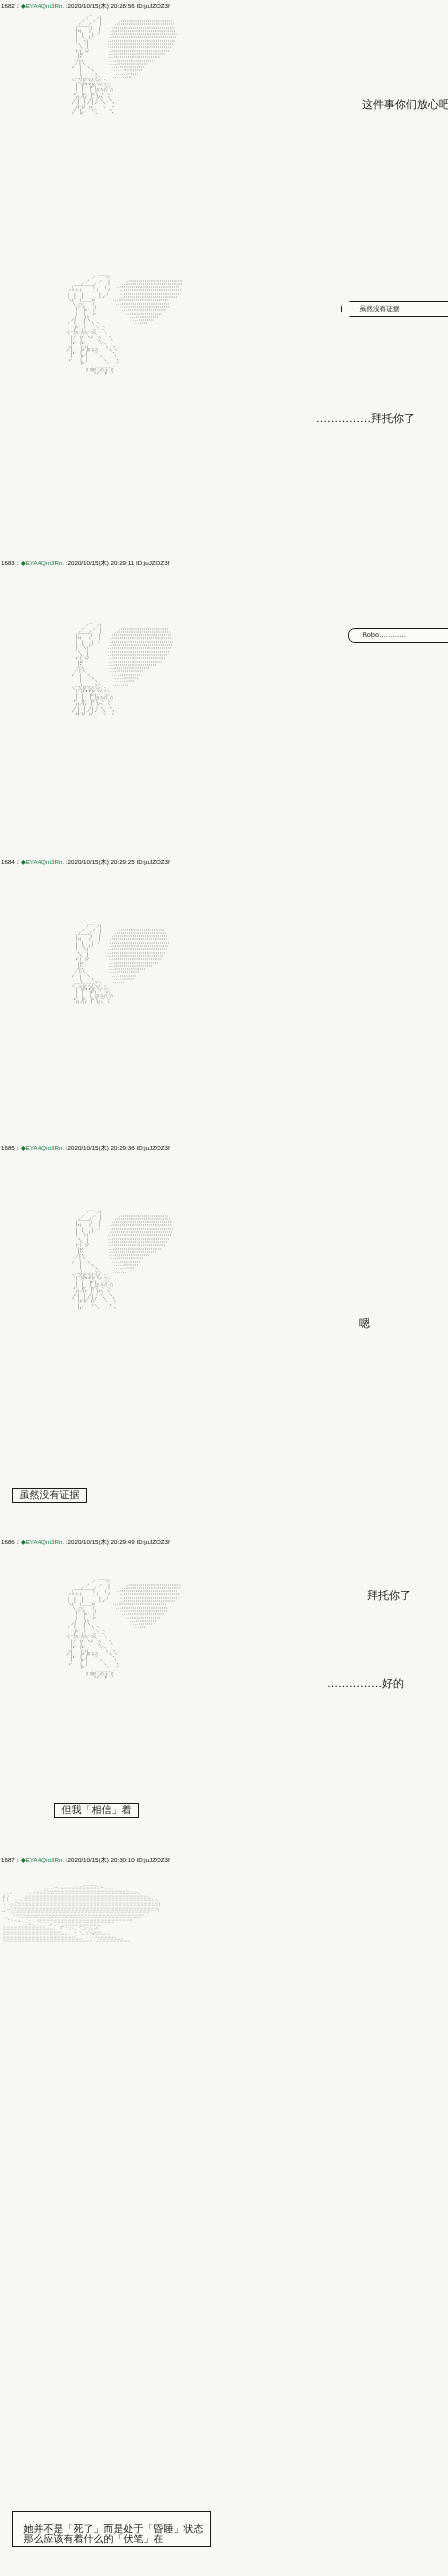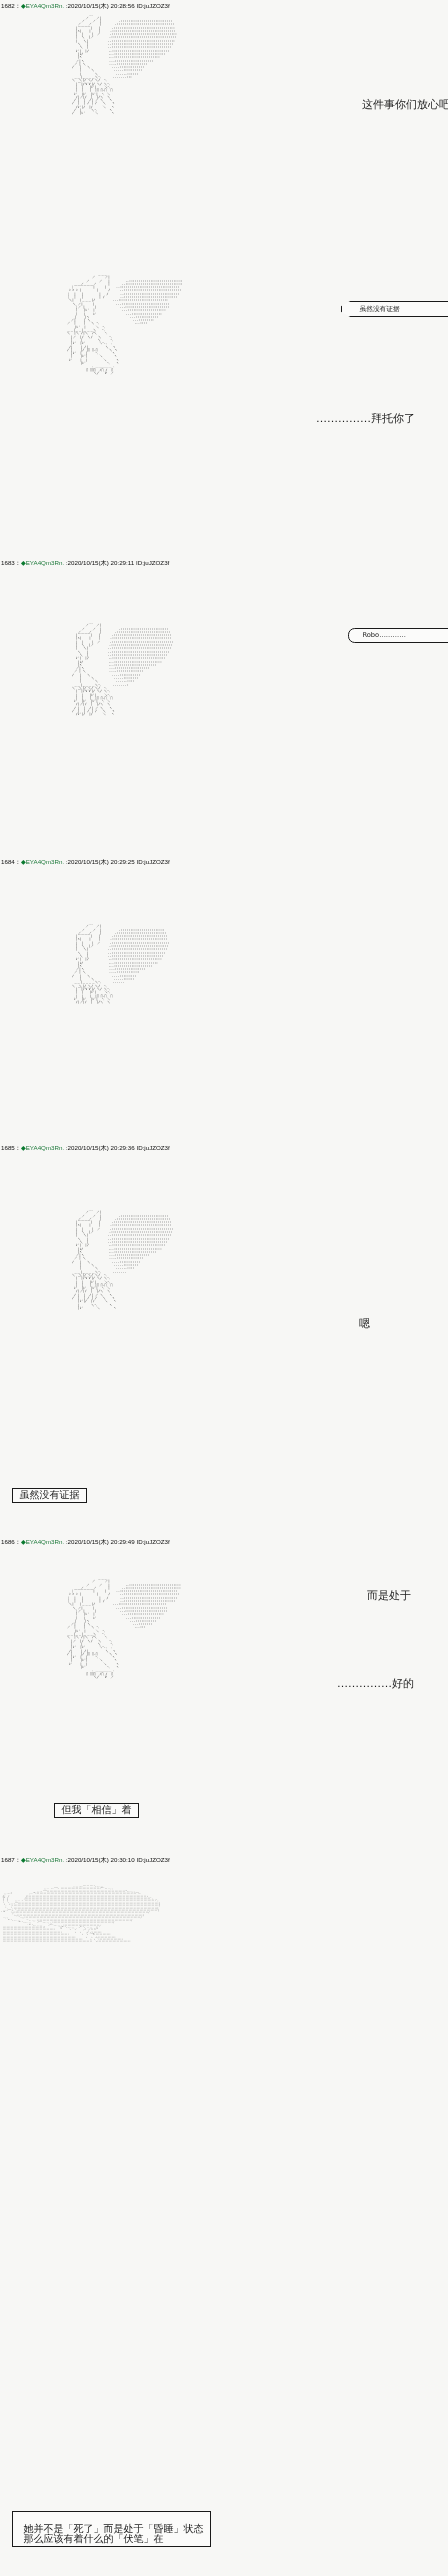--- a/index.html
+++ b/index.html
@@ -321,23 +321,23 @@
 / |    |/ |ﾞ ｰ-､      ＼ ヽ
   |ﾚ'  |  |    ｰ､       ヽ
   |    |ﾚ'|      ＼      ヽ
  ﾚ'    |  |        ＼     ヽ
        |ﾚ'           ｰ､   ヽ
              ､ ＿＿＿＿＿ ､
           ﾞ ｰ､＼  /＼ /  ／
               ＼/   V  ／
 </div>
 
-  <div class="plain" style="top:1591px;left:367px;">而是处于</div>
-
-  <div class="plain" style="top:1679px;left:337px;">……………好的</div>
+  <div class="plain" style="top:1591px;left:367px;">拜托你了</div>
+
+  <div class="plain" style="top:1679px;left:327px;">……………好的</div>
 
   <div class="boxed" style="top:1803px;left:12.4px;margin-left:42px;">
     <span>但我「相信」着</span>
   </div>
 
   <div class="hdrwrap" style="top:1855px;">
     <div class="post-header">
       <span class="post-no">1687</span><span class="sep">：</span><span class="diamond">◆</span><span class="handle">EYA4Qm3Rn.</span> <span class="datetime">:2020/10/15(木) 20:30:10</span> <span class="uid">ID:juJZOZ3f</span>
     </div>
   </div>

